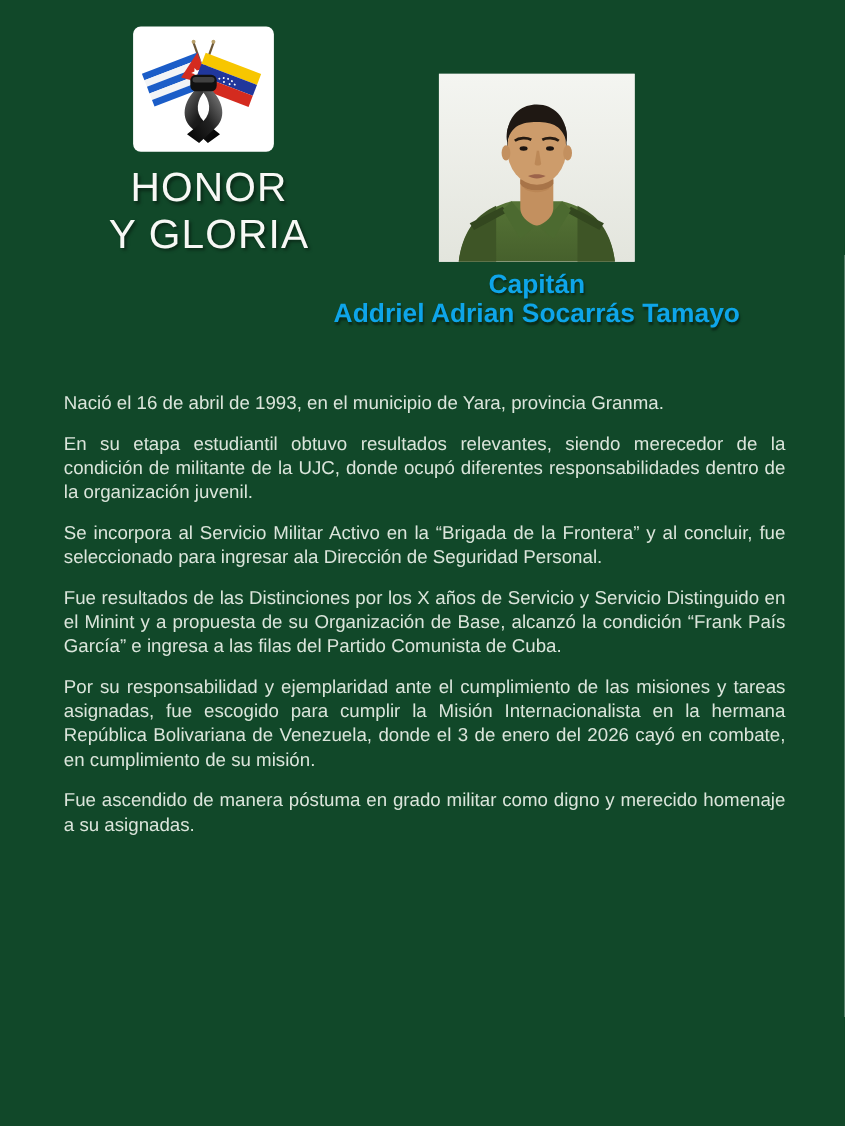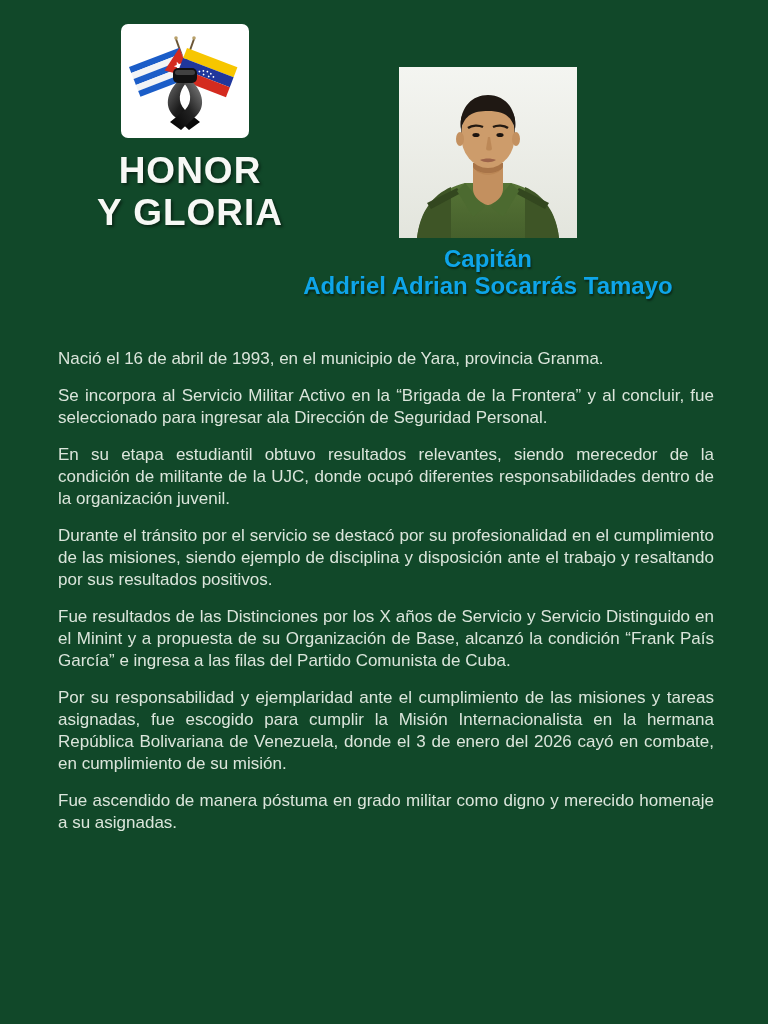--- a/index.html
+++ b/index.html
@@ -15,21 +15,21 @@
     position:absolute;left:121px;top:24px;
     width:128px;height:114px;
     background:#ffffff;border-radius:7px;
   }
   .emblem-box svg{display:block;width:100%;height:100%;}
   
   .honor-title{
     position:absolute;left:20px;top:150px;width:340px;
     text-align:center;
     color:#f7f8f5;
-    font-size:37px;font-weight:bold;letter-spacing:1px;
+    font-size:37px;font-weight:normal;letter-spacing:1px;
     line-height:42px;
     text-shadow:2px 2px 3px rgba(0,0,0,0.45);
   }
   
   .photo-frame{
     position:absolute;left:399px;top:67px;
     width:178px;height:171px;
     background:#f1f2ee;
   }
   .photo-frame svg{display:block;width:100%;height:100%;}
@@ -38,21 +38,21 @@
     position:absolute;left:258px;top:245px;width:460px;
     text-align:center;
     color:#0ea5e9;
     font-weight:bold;
     text-shadow:1px 2px 2px rgba(0,0,0,0.45);
   }
   .photo-caption .rank{font-size:24px;line-height:27px;}
   .photo-caption .name{font-size:24px;line-height:28px;}
   
   .bio{
-    position:absolute;left:58px;top:348px;width:656px;
+    position:absolute;left:58px;top:356px;width:656px;
     color:#dbe5db;
     font-size:17px;line-height:22px;
     text-align:justify;
   }
   .bio p{margin:0 0 15px 0;}
 </style>
 </head>
 <body>
 
 <div class="page">
@@ -165,21 +165,20 @@
     </svg>
   </div>
 
   <div class="photo-caption">
     <div class="rank">Capitán</div>
     <div class="name">Addriel Adrian Socarrás Tamayo</div>
   </div>
 
   <div class="bio">
     <p>Nació el 16 de abril de 1993, en el municipio de Yara, provincia Granma.</p>
+    <p>En su etapa estudiantil obtuvo resultados relevantes, siendo merecedor de la condición de militante de la UJC, donde ocupó diferentes responsabilidades dentro de la organización juvenil.</p>
     <p>Se incorpora al Servicio Militar Activo en la “Brigada de la Frontera” y al concluir, fue seleccionado para ingresar ala Dirección de Seguridad Personal.</p>
-    <p>En su etapa estudiantil obtuvo resultados relevantes, siendo merecedor de la condición de militante de la UJC, donde ocupó diferentes responsabilidades dentro de la organización juvenil.</p>
-    <p>Durante el tránsito por el servicio se destacó por su profesionalidad en el cumplimiento de las misiones, siendo ejemplo de disciplina y disposición ante el trabajo y resaltando por sus resultados positivos.</p>
     <p>Fue resultados de las Distinciones por los X años de Servicio y Servicio Distinguido en el Minint y a propuesta de su Organización de Base, alcanzó la condición “Frank País García” e ingresa a las filas del Partido Comunista de Cuba.</p>
     <p>Por su responsabilidad y ejemplaridad ante el cumplimiento de las misiones y tareas asignadas, fue escogido para cumplir la Misión Internacionalista en la hermana República Bolivariana de Venezuela, donde el 3 de enero del 2026 cayó en combate, en cumplimiento de su misión.</p>
     <p>Fue ascendido de manera póstuma en grado militar como digno y merecido homenaje a su asignadas.</p>
   </div>
 
 </div>
 
 </body></html>

